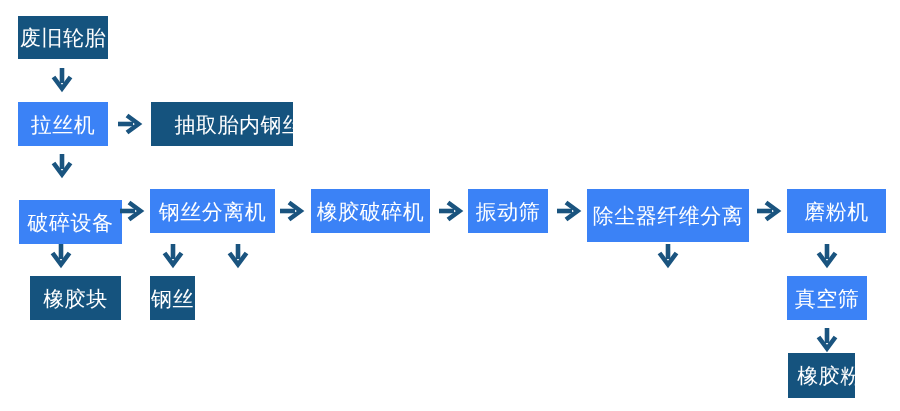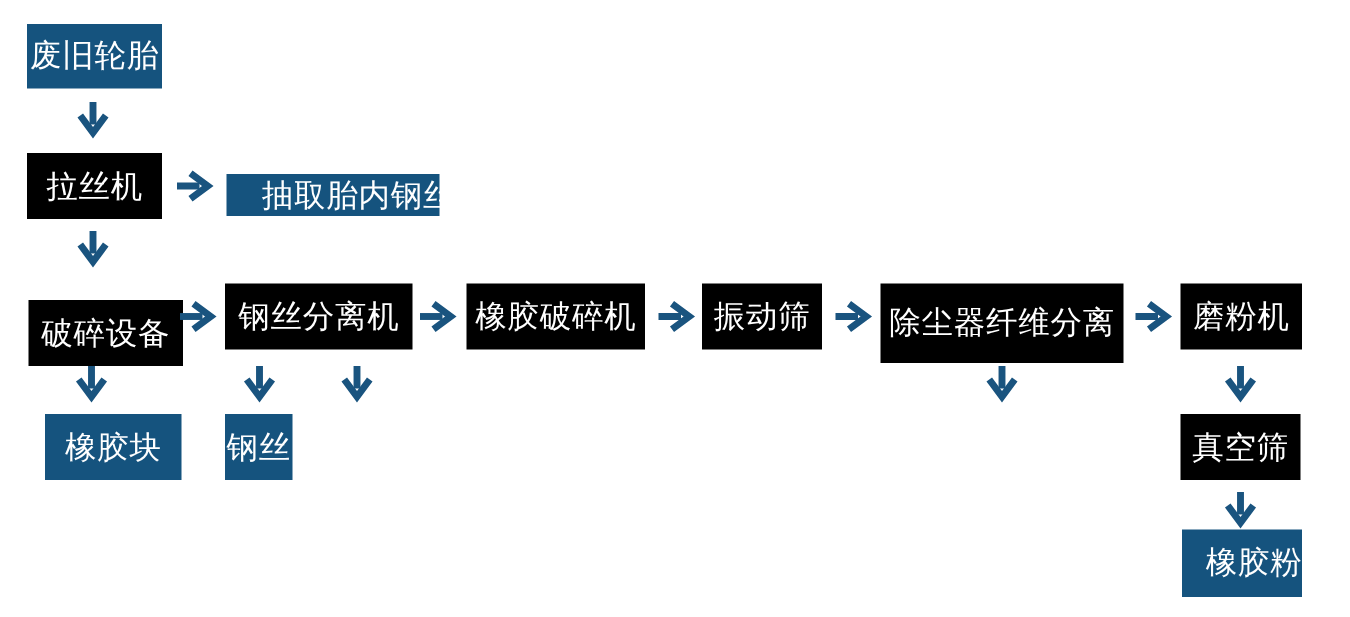--- a/index.html
+++ b/index.html
@@ -21,53 +21,53 @@
     align-items: center;
     justify-content: center;
     color: #ffffff;
     font-size: 21px;
     font-weight: 400;
     letter-spacing: 0.5px;
     white-space: nowrap;
     line-height: 1;
     box-sizing: border-box;
   }
-  .node.red  { background: #000000; }
+  .node.red  { background: #3b82f6; }
   .node.blue { background: #15537e; }
   .arrow { position: absolute; }
   .arrow line, .arrow polyline {
     stroke: #1a547f;
     stroke-width: 4.6;
     fill: none;
     stroke-linecap: butt;
     stroke-linejoin: miter;
   }
 </style>
 </head>
 <body>
 
 <div class="canvas">
 
   <div class="node blue" style="left:18px; top:16px; width:90px; height:43px;">废旧轮胎</div>
 
   <div class="node red" style="left:18px; top:102px; width:90px; height:44px;">拉丝机</div>
-  <div class="node blue" style="left:151px; top:116px; width:142px; height:28px;padding-left:34px;">抽取胎内钢丝</div>
+  <div class="node blue" style="left:151px; top:102px; width:142px; height:44px;padding-left:34px;">抽取胎内钢丝</div>
 
   <div class="node red" style="left:19px; top:200px; width:103px; height:44px;">破碎设备</div>
   <div class="node red" style="left:150px; top:189px; width:125px; height:44px;">钢丝分离机</div>
   <div class="node red" style="left:311px; top:189px; width:119px; height:44px;">橡胶破碎机</div>
   <div class="node red" style="left:468px; top:189px; width:80px; height:44px;">振动筛</div>
   <div class="node red" style="left:587px; top:189px; width:162px; height:53px;">除尘器纤维分离</div>
-  <div class="node red" style="left:787px; top:189px; width:81px; height:44px;">磨粉机</div>
+  <div class="node red" style="left:787px; top:189px; width:99px; height:44px;">磨粉机</div>
 
   <div class="node blue" style="left:30px; top:276px; width:91px; height:44px;">橡胶块</div>
   <div class="node blue" style="left:150px; top:276px; width:45px; height:44px;">钢丝</div>
   <div class="node red" style="left:787px; top:276px; width:80px; height:44px;">真空筛</div>
 
-  <div class="node blue" style="left:788px; top:353px; width:80px; height:45px;padding-left:16px;">橡胶粉</div>
+  <div class="node blue" style="left:788px; top:353px; width:67px; height:45px;padding-left:16px;">橡胶粉</div>
 
   <svg class="arrow" style="left:51px; top:66px;" width="22" height="28">
     <line x1="11" y1="2" x2="11" y2="17"></line>
       <polyline points="2.5,11 11,22.5 19.5,11"></polyline>
   </svg>
   <svg class="arrow" style="left:51px; top:152px;" width="22" height="28">
     <line x1="11" y1="2" x2="11" y2="17"></line>
       <polyline points="2.5,11 11,22.5 19.5,11"></polyline>
   </svg>
   <svg class="arrow" style="left:50px; top:242px;" width="22" height="28">

